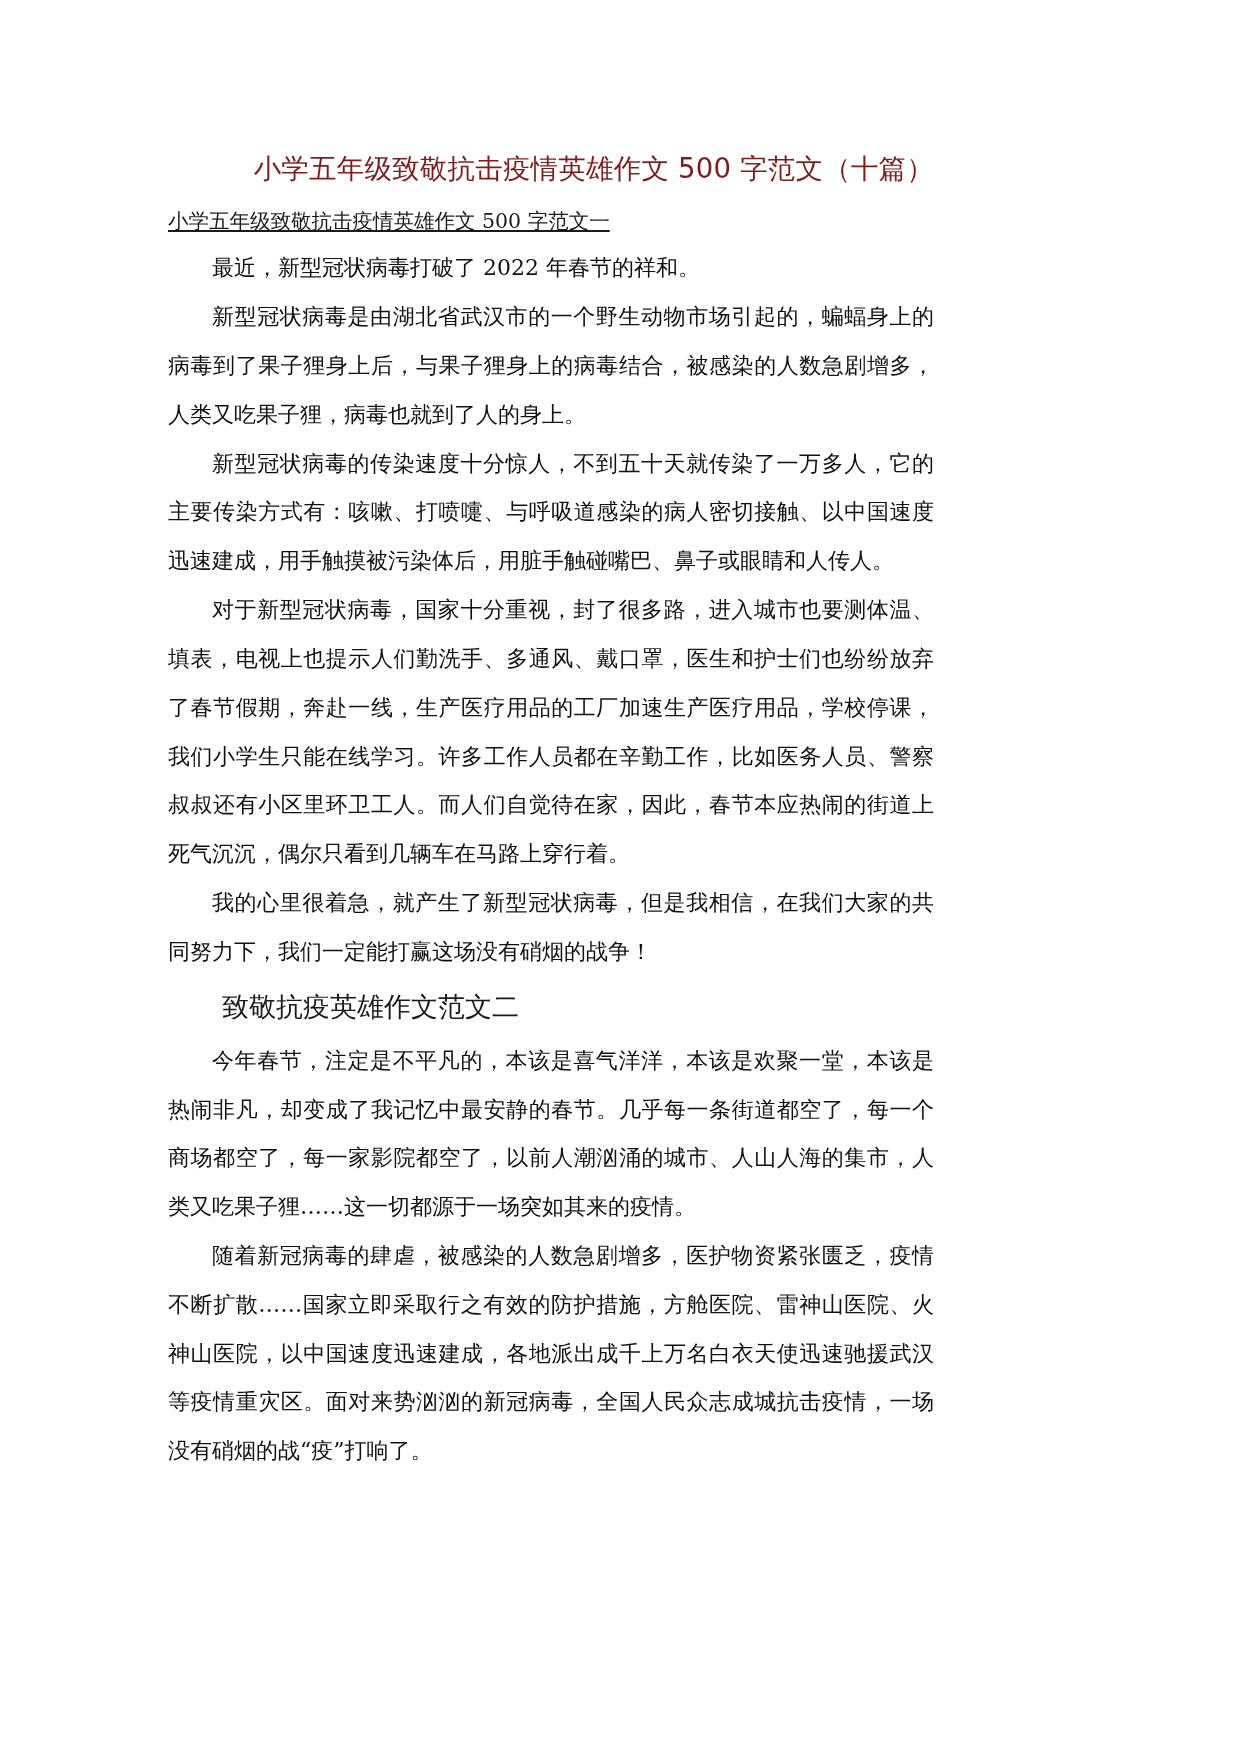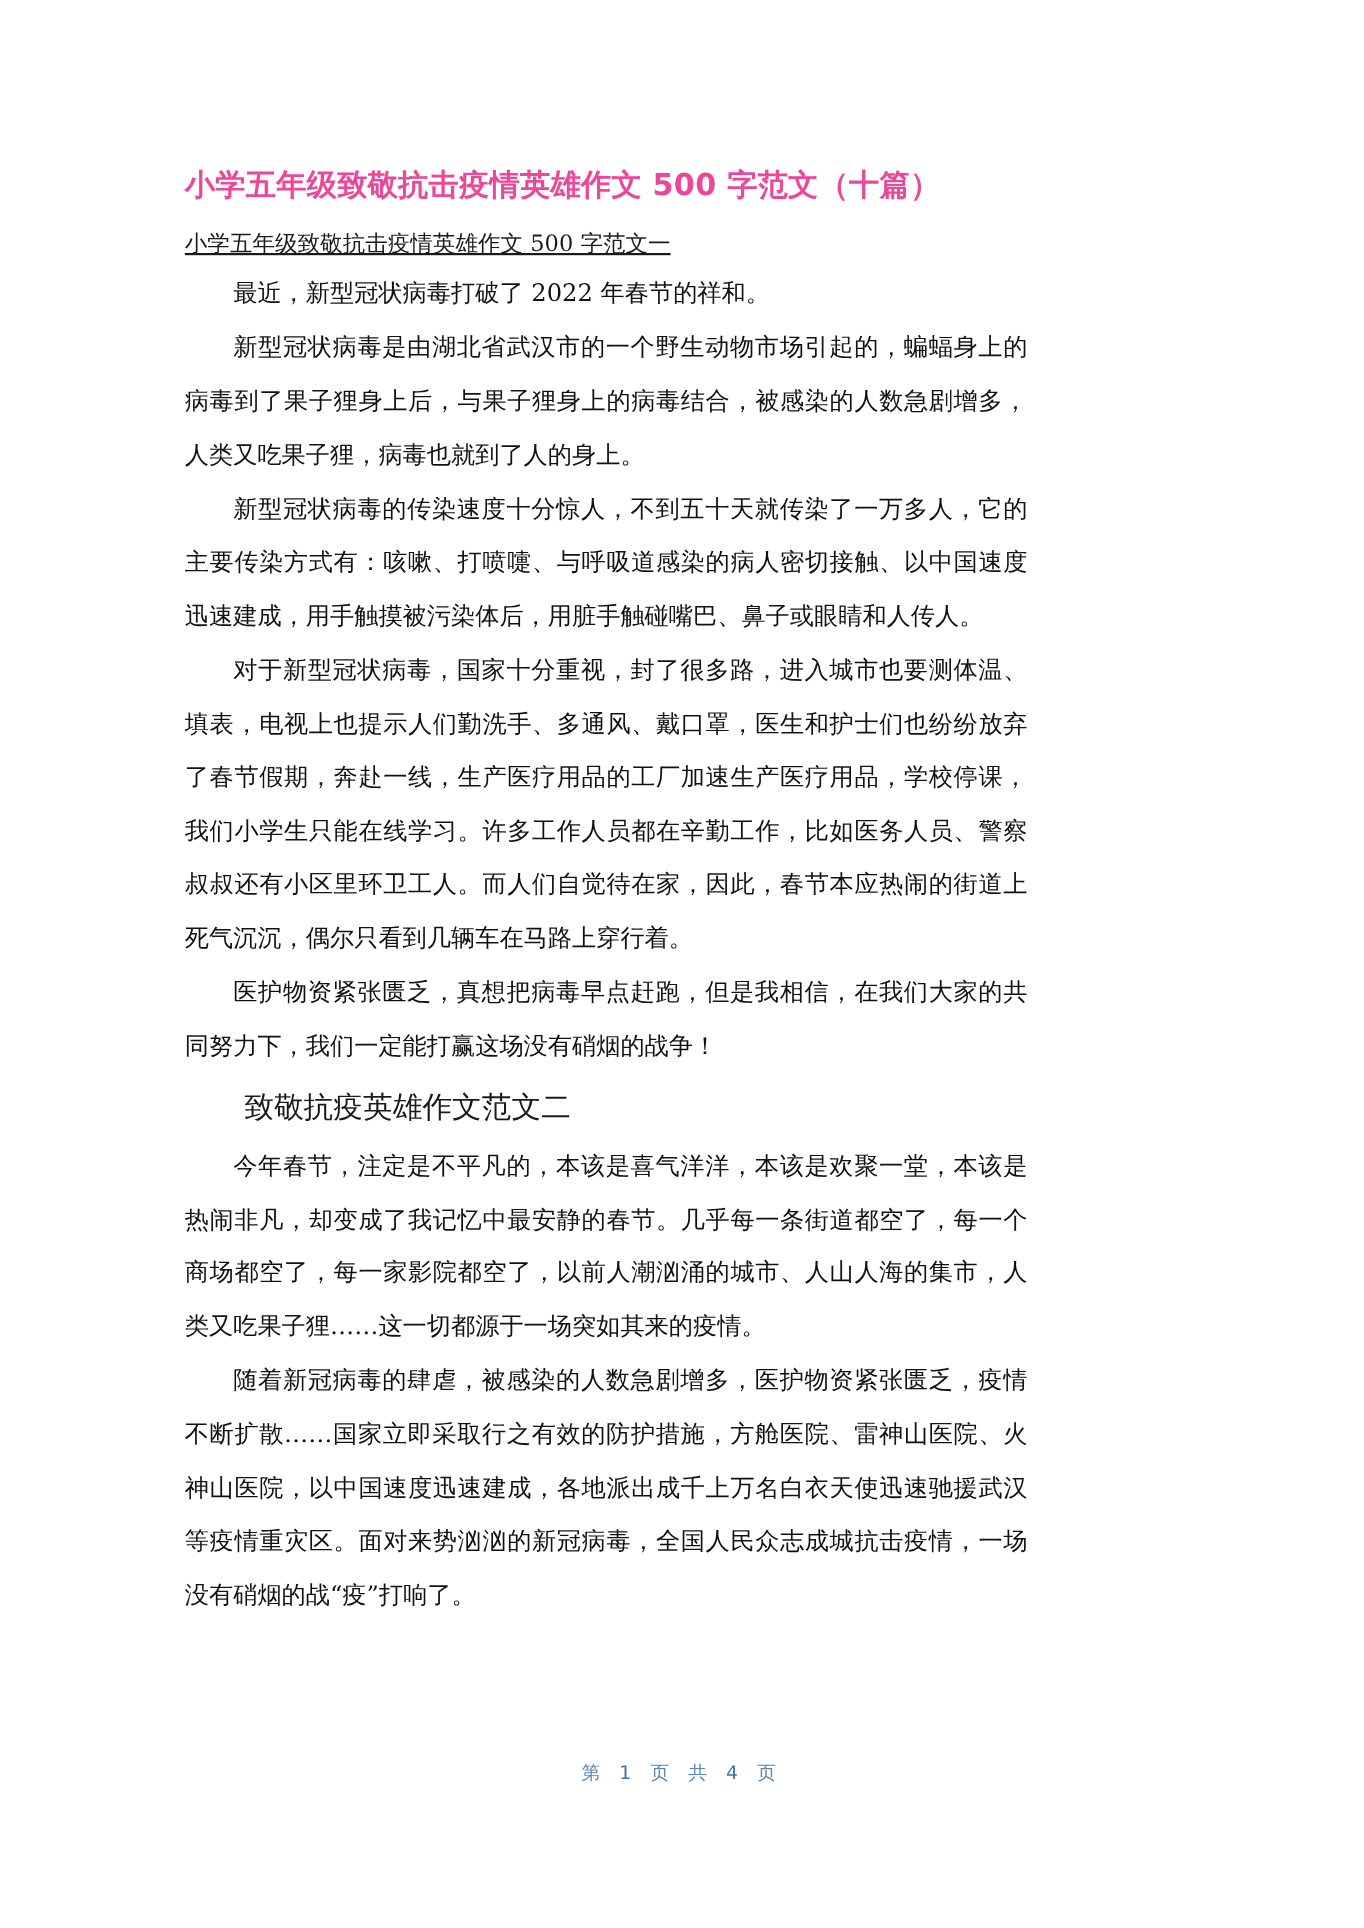--- a/index.html
+++ b/index.html
@@ -19,25 +19,25 @@
     overflow: hidden;
   }
   .page-inner {
     position: absolute;
     left: 168px;
     top: 150px;
     width: 766px;
   }
   .doc-title {
     font-family: "DejaVu Sans", "Liberation Sans", sans-serif;
-    font-weight: bold;
+    font-weight: normal;
     font-size: 27.5px;
     line-height: 1.35;
-    color: #ec4899;
-    text-align: left;
+    color: #7f1d1d;
+    text-align: right;
     letter-spacing: 0.2px;
     margin: 0 0 18px 0;
     white-space: nowrap;
   }
   .lead {
     font-size: 20.5px;
     line-height: 1.62;
     color: #1a1a1a;
     margin: 0 0 6px 0;
     text-align: justify;
@@ -82,30 +82,23 @@
   <div class="page-inner">
 
     <h1 class="doc-title">小学五年级致敬抗击疫情英雄作文 500 字范文（十篇）</h1>
 
     <p class="lead">小学五年级致敬抗击疫情英雄作文 500 字范文一</p>
 
     <p class="para">最近，新型冠状病毒打破了 2022 年春节的祥和。</p>
     <p class="para">新型冠状病毒是由湖北省武汉市的一个野生动物市场引起的，蝙蝠身上的病毒到了果子狸身上后，与果子狸身上的病毒结合，被感染的人数急剧增多，人类又吃果子狸，病毒也就到了人的身上。</p>
     <p class="para">新型冠状病毒的传染速度十分惊人，不到五十天就传染了一万多人，它的主要传染方式有：咳嗽、打喷嚏、与呼吸道感染的病人密切接触、以中国速度迅速建成，用手触摸被污染体后，用脏手触碰嘴巴、鼻子或眼睛和人传人。</p>
     <p class="para">对于新型冠状病毒，国家十分重视，封了很多路，进入城市也要测体温、填表，电视上也提示人们勤洗手、多通风、戴口罩，医生和护士们也纷纷放弃了春节假期，奔赴一线，生产医疗用品的工厂加速生产医疗用品，学校停课，我们小学生只能在线学习。许多工作人员都在辛勤工作，比如医务人员、警察叔叔还有小区里环卫工人。而人们自觉待在家，因此，春节本应热闹的街道上死气沉沉，偶尔只看到几辆车在马路上穿行着。</p>
-    <p class="para">医护物资紧张匮乏，真想把病毒早点赶跑，但是我相信，在我们大家的共同努力下，我们一定能打赢这场没有硝烟的战争！</p>
+    <p class="para">我的心里很着急，就产生了新型冠状病毒，但是我相信，在我们大家的共同努力下，我们一定能打赢这场没有硝烟的战争！</p>
 
     <p class="sec-head">致敬抗疫英雄作文范文二</p>
 
     <p class="para">今年春节，注定是不平凡的，本该是喜气洋洋，本该是欢聚一堂，本该是热闹非凡，却变成了我记忆中最安静的春节。几乎每一条街道都空了，每一个商场都空了，每一家影院都空了，以前人潮汹涌的城市、人山人海的集市，人类又吃果子狸……这一切都源于一场突如其来的疫情。</p>
     <p class="para">随着新冠病毒的肆虐，被感染的人数急剧增多，医护物资紧张匮乏，疫情不断扩散……国家立即采取行之有效的防护措施，方舱医院、雷神山医院、火神山医院，以中国速度迅速建成，各地派出成千上万名白衣天使迅速驰援武汉等疫情重灾区。面对来势汹汹的新冠病毒，全国人民众志成城抗击疫情，一场没有硝烟的战“疫”打响了。</p>
 
   </div>
 
-  <div class="footer">
-    <span>第</span>
-    <span class="num">1</span>
-    <span>页 共</span>
-    <span class="num">4</span>
-    <span>页</span>
-  </div>
 
 </div>
 
 </body></html>

